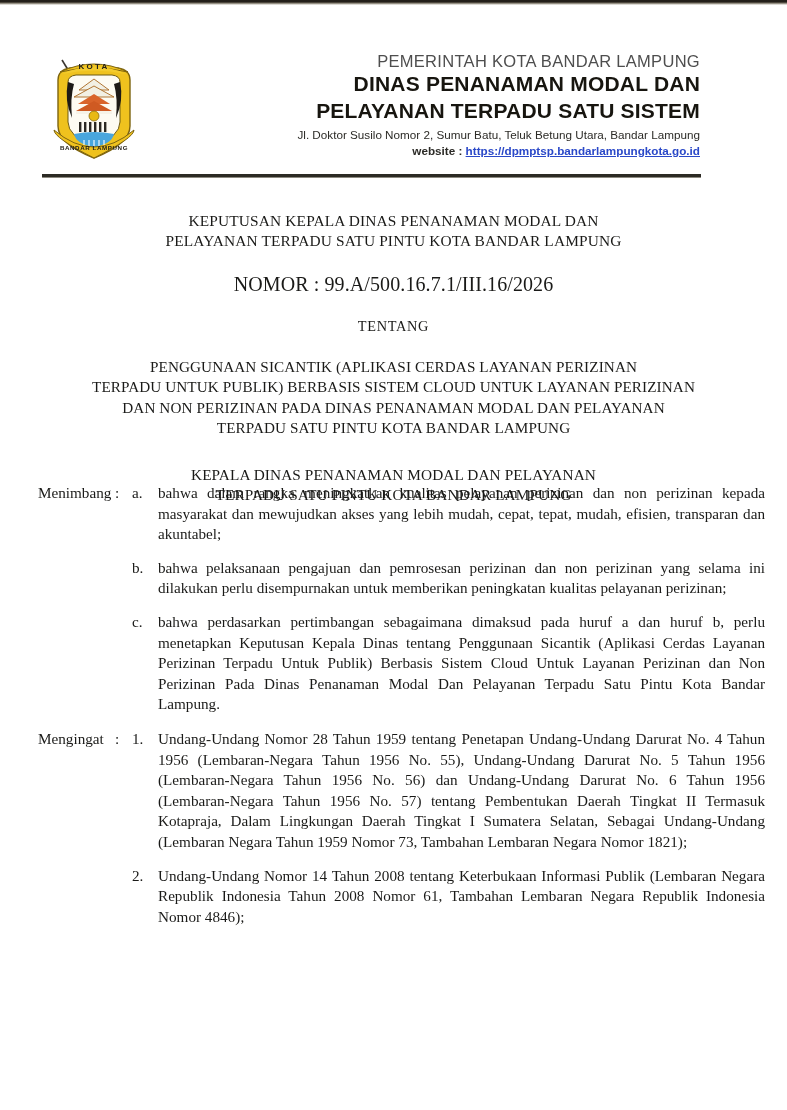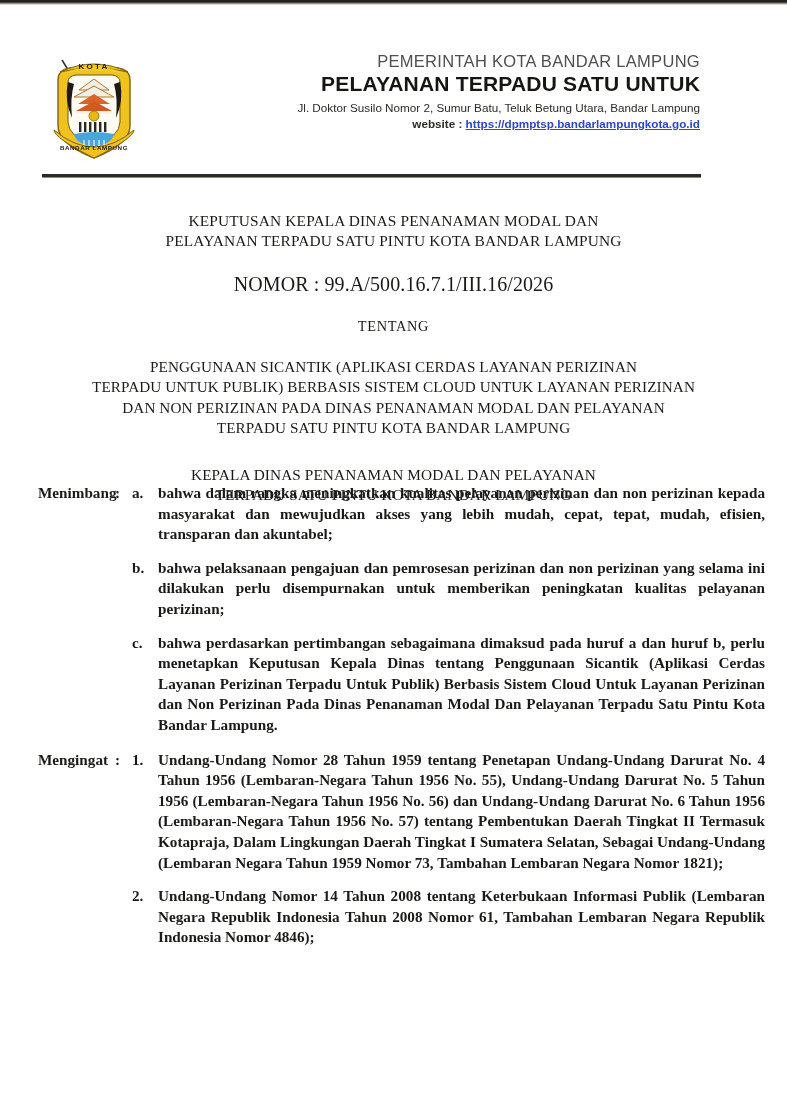--- a/index.html
+++ b/index.html
@@ -148,21 +148,20 @@
     margin-top: 26px;
     letter-spacing: 0.1px;
   }
 
   
   .body-block {
     position: absolute;
     left: 0;
     top: 483px;
     width: 787px;
-    font-weight: bold;
   }
   .clause {
     display: flex;
     align-items: flex-start;
     width: 787px;
   }
   .cl-label {
     flex: 0 0 115px;
     width: 115px;
     padding-left: 38px;
@@ -257,21 +256,22 @@
         <path d="M14 22 Q46 7 78 22 Q46 15 14 22 Z" fill="#f3cb2d"></path>
         <text x="46" y="17" font-family="Liberation Sans, sans-serif" font-size="8" font-weight="bold" fill="#23201a" text-anchor="middle" letter-spacing="2.2">KOTA</text>
 
         <path d="M6 78 Q46 112 86 78 Q86 86 46 106 Q6 86 6 78 Z" fill="#efc21e" stroke="#7d6410" stroke-width="1"></path>
         <text x="46" y="98" font-family="Liberation Sans, sans-serif" font-size="6.2" font-weight="bold" fill="#23201a" text-anchor="middle" letter-spacing="0.6" transform="rotate(0 46 98)">BANDAR LAMPUNG</text>
       </svg>
     </div>
 
     <div class="header-text">
       <div class="hl-gov">PEMERINTAH KOTA BANDAR LAMPUNG</div>
-      <div class="hl-dinas">PELAYANAN TERPADU SATU UNTUK</div>
+      <div class="hl-dinas">DINAS PENANAMAN MODAL DAN</div>
+      <div class="hl-dinas">PELAYANAN TERPADU SATU SISTEM</div>
       <div class="hl-addr">Jl. Doktor Susilo Nomor 2, Sumur Batu, Teluk Betung Utara, Bandar Lampung</div>
       <div class="hl-web"><span>website : </span><span class="url">https://dpmptsp.bandarlampungkota.go.id</span></div>
     </div>
   </div>
 
   <div class="rule"></div>
 
   <div class="titleblock">
     <div class="t-kep">KEPUTUSAN KEPALA DINAS PENANAMAN MODAL DAN</div>
     <div class="t-kep">PELAYANAN TERPADU SATU PINTU KOTA BANDAR LAMPUNG</div>

